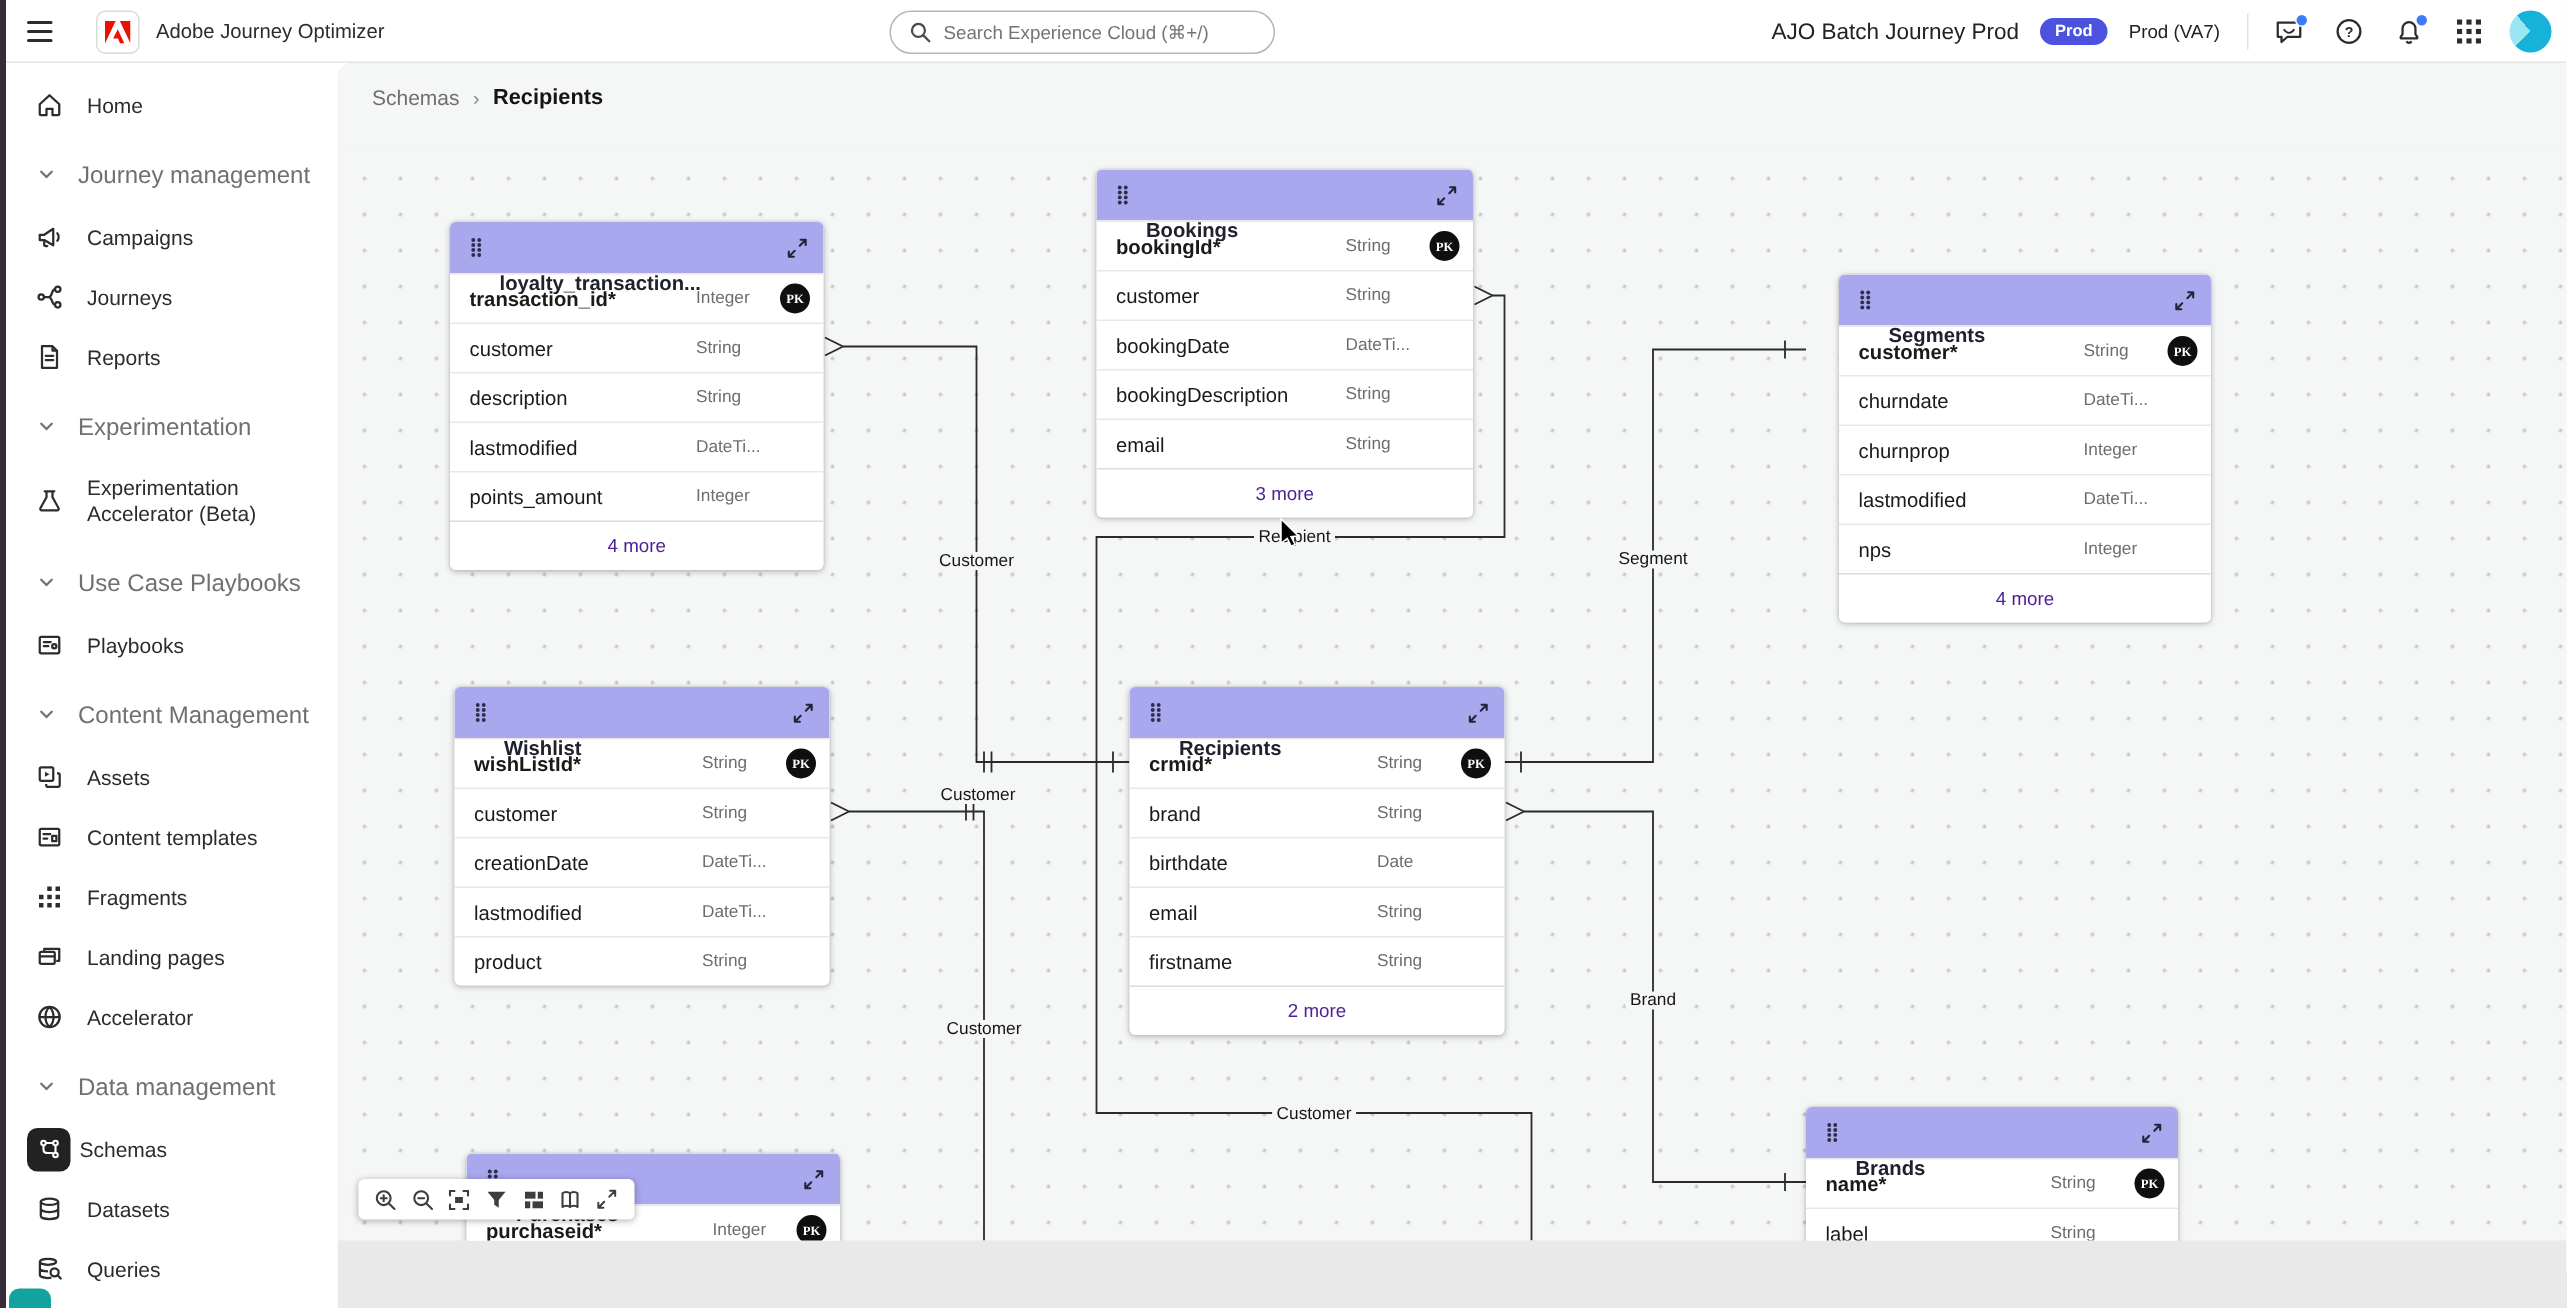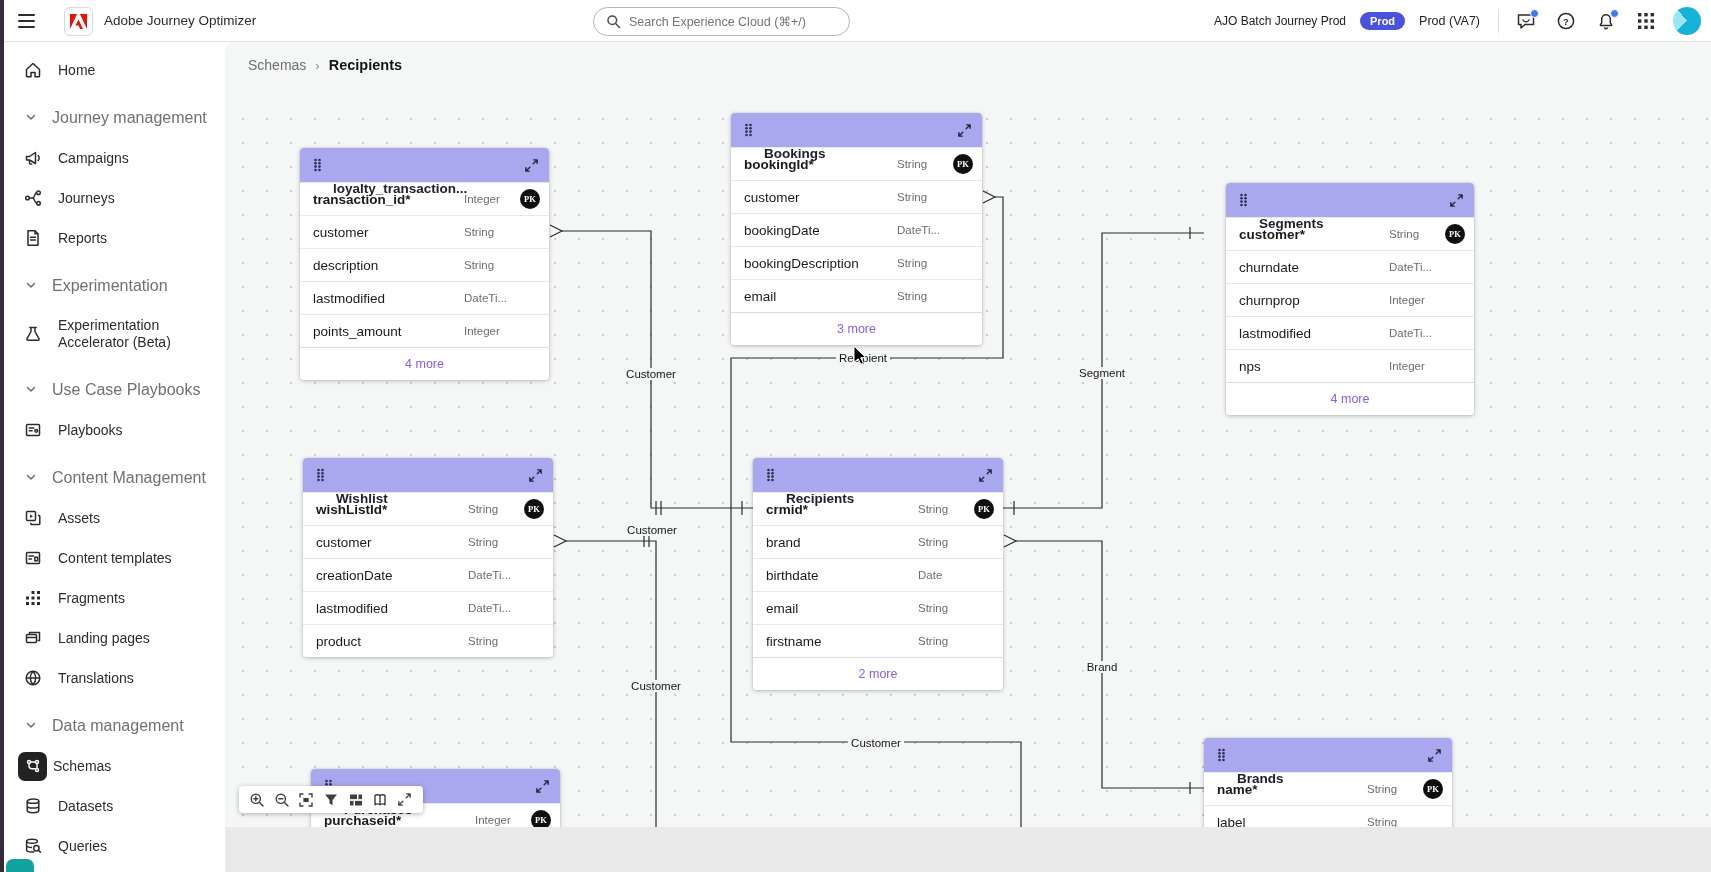--- a/index.html
+++ b/index.html
@@ -17,21 +17,21 @@
   .hamburger i { display:block; height:2px; width:17px; background:#2c2c2c; border-radius:1px; }
   .logo-chip { position:absolute; left:64px; top:7px; width:29px; height:29px; border:1px solid #d9d9d9;
                border-radius:6px; display:flex; align-items:center; justify-content:center; background:#fff; }
   .app-title { position:absolute; left:104px; top:13px; font-size:13.5px; color:#2c2c2c; }
   .search-pill { position:absolute; left:593px; top:7px; width:257px; height:29px; border:1px solid #b6b6b6;
                  border-radius:15px; background:#fff; display:flex; align-items:center; padding:0 12px; gap:8px; }
   .search-pill input { border:none; outline:none; flex:1; font-size:12.5px; color:#6e6e6e; background:transparent;
                        font-family:"Liberation Sans", sans-serif; }
   .search-pill input::placeholder { color:#747474; }
   .tb-right { position:absolute; right:10px; top:0; height:42px; display:flex; align-items:center; gap:14px; }
-  .org-name { font-size:12px; color:#222; }
+  .org-name { font-size:15px; color:#222; }
   .env-pill { background:#4b53de; color:#fff; font-size:11px; font-weight:bold; padding:3px 10px; border-radius:11px; }
   .env-name { font-size:12.5px; color:#222; margin-right:4px; }
   .tb-div { width:1px; height:24px; background:#e1e1e1; }
   .tb-ic { position:relative; width:26px; height:26px; display:flex; align-items:center; justify-content:center; cursor:pointer; }
   .notif-dot { position:absolute; right:0px; top:1px; width:9px; height:9px; border-radius:50%; background:#3d7bf7; border:1.5px solid #fff; }
   .avatar { width:28px; height:28px; border-radius:50%;
             background:conic-gradient(from 225deg, #9ae6f2 0 95deg, #16b2d8 95deg 360deg); cursor:pointer; }
 
   
   .sidebar { position:absolute; left:0; top:42px; width:225px; height:830px; background:#fff; overflow:hidden; z-index:50; }
@@ -67,21 +67,21 @@
   .thead { height:34px; background:#a9a8ef; display:flex; align-items:center; padding:0 10px 0 13px; gap:11px; cursor:grab; }
   .ttitle { font-weight:bold; font-size:13.5px; color:#20202e; flex:1; white-space:nowrap; overflow:hidden;margin-top:47px; }
   .texpand { display:flex; cursor:pointer; }
   .trow { height:33px; display:flex; align-items:center; padding:0 9px 0 13px; border-top:1px solid #e8e8e8; background:#fff; }
   .fname { flex:1; font-size:13.5px; color:#1a1a1a; white-space:nowrap; overflow:hidden; }
   .fname.pk { font-weight:bold; }
   .ftype { width:54px; font-size:11.5px; color:#6d6d6d; flex:none; }
   .pkwrap { width:22px; display:flex; justify-content:flex-end; flex:none; }
   .pkbadge { width:20px; height:20px; border-radius:50%; background:#0f0f0f; color:#fff; font-size:8.5px;
              font-weight:bold; display:flex; align-items:center; justify-content:center;font-family:Liberation Serif, serif; }
-  .tfoot { height:33px; display:flex; align-items:center; justify-content:center; font-size:12.5px; color:#8b5cf6;
+  .tfoot { height:33px; display:flex; align-items:center; justify-content:center; font-size:12.5px; color:#4c1d95;
            border-top:1px solid #dcdcdc; background:#fff; cursor:pointer; }
 
   
   .dia-toolbar { position:absolute; left:14px; top:689px; width:184px; height:27px; background:#fff; border-radius:4px;
                  box-shadow:0 1px 5px rgba(0,0,0,.3); display:flex; align-items:center; justify-content:space-between;
                  padding:0 7px; z-index:30; }
   .dia-btn { width:22px; height:22px; display:flex; align-items:center; justify-content:center; cursor:pointer; }
 
   .cursor { position:absolute; z-index:40; pointer-events:none; }
 </style>
@@ -301,21 +301,21 @@
     <span>Landing pages</span>
   </div>
 
   <div class="sb-item">
     <span class="ic">
         <svg width="18" height="18" viewBox="0 0 18 18" fill="none" stroke="#2c2c2c" stroke-width="1.5">
           <circle cx="9" cy="9" r="6.8"></circle>
           <path d="M2.2 9h13.6M9 2.2c-3.6 3.8-3.6 9.8 0 13.6M9 2.2c3.6 3.8 3.6 9.8 0 13.6"></path>
         </svg>
       </span>
-    <span>Translations</span>
+    <span>Accelerator</span>
   </div>
 
   <div class="sb-section">
     <span class="ic"><svg width="12" height="12" viewBox="0 0 12 12" fill="none" stroke="#707070" stroke-width="1.5" stroke-linecap="round">
           <path d="M2.5 4.5L6 8l3.5-3.5"></path>
         </svg></span>
     <span>Data management</span>
   </div>
 
   <div class="sb-item">

